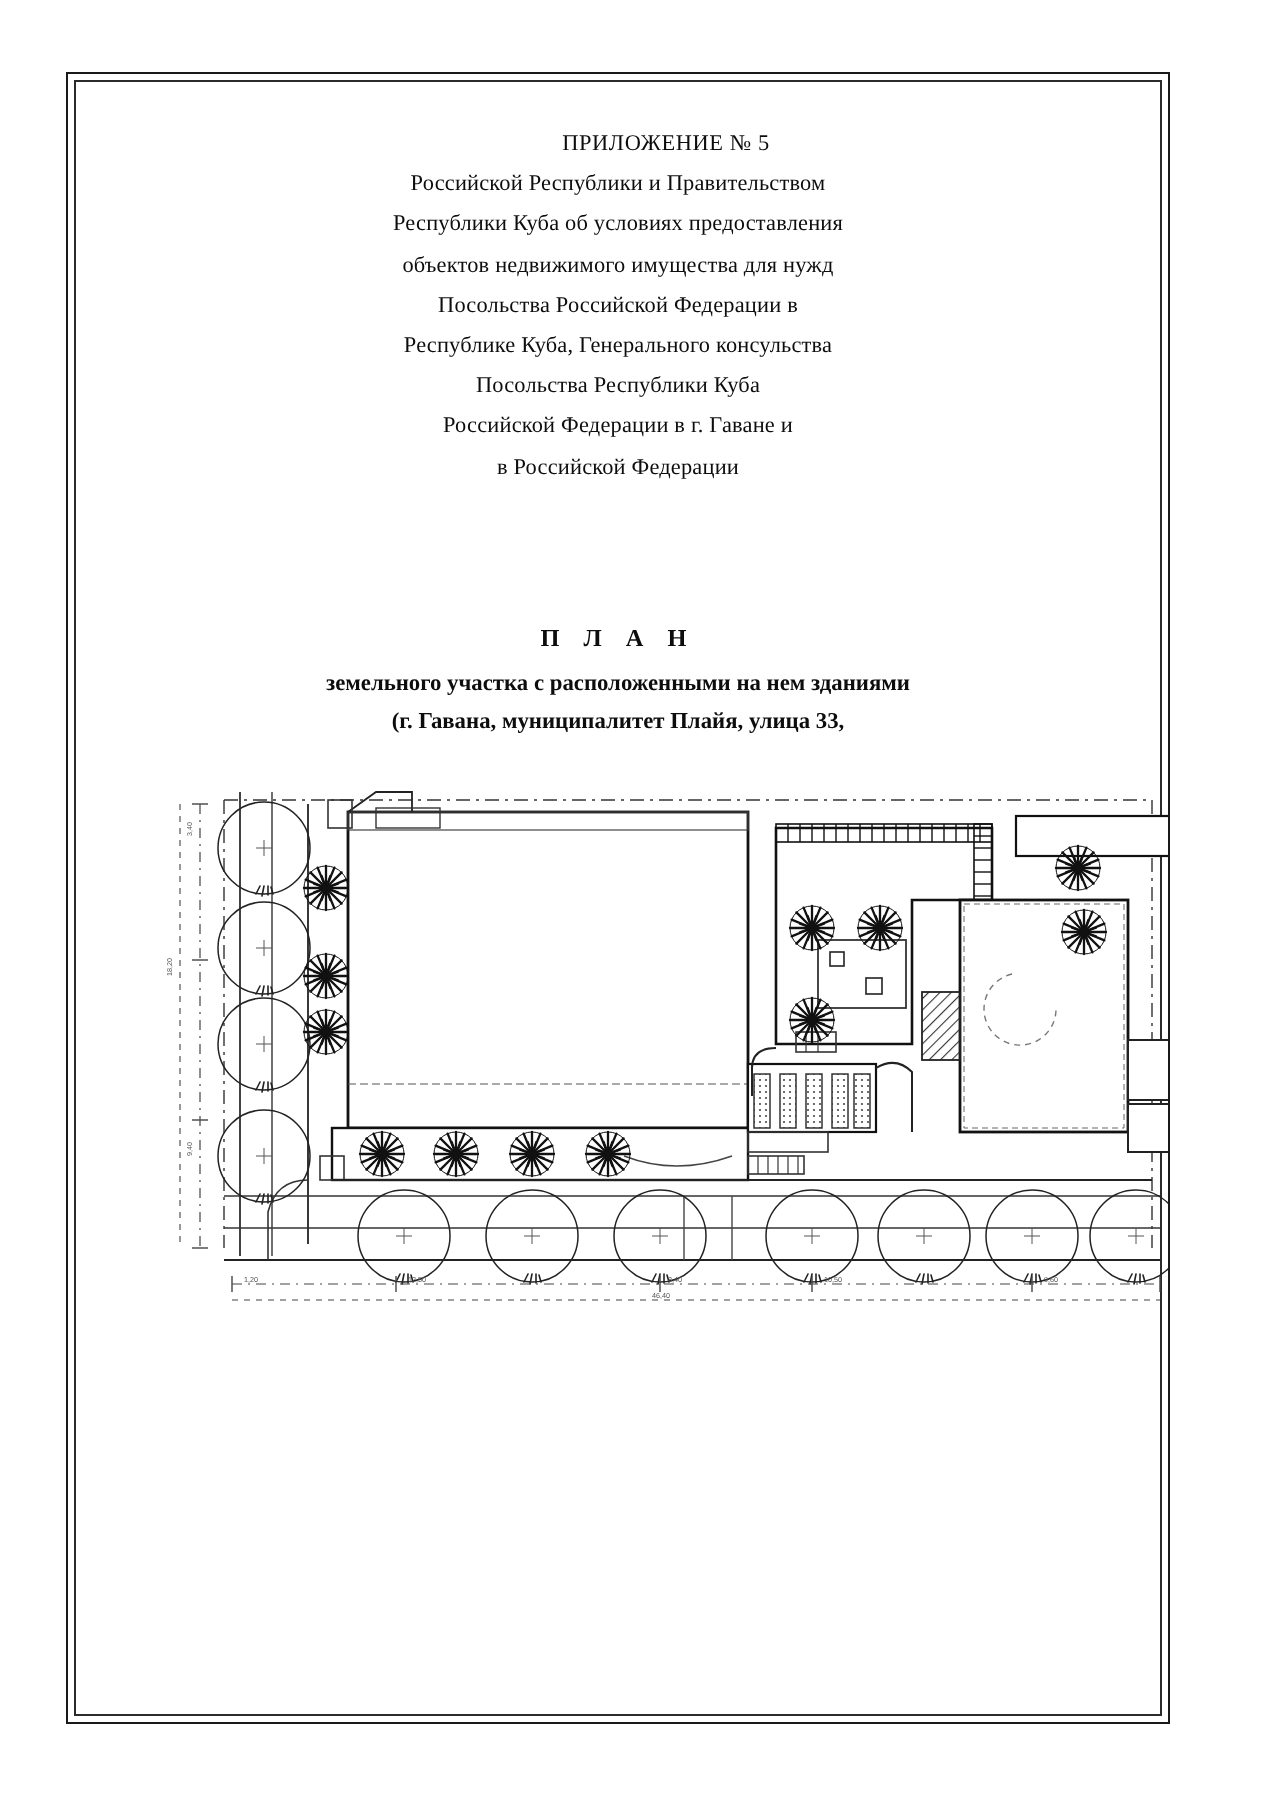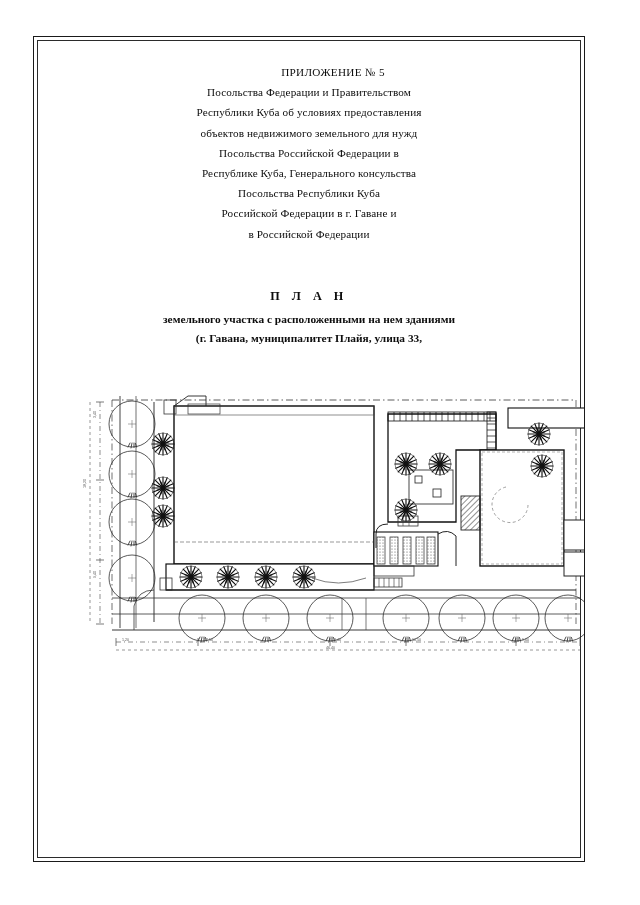--- a/index.html
+++ b/index.html
@@ -58,20 +58,21 @@
     width: 552px;
     text-align: center;
     font-weight: bold;
     font-size: 11.4px;
     line-height: 19.5px;
   }
   #plan-title-block .plan-word {
     letter-spacing: 4.5px;
     font-size: 12.2px;
     margin-bottom: 3px;
+    margin-top: 23px;
   }
   #plan-title-block .subtitle { white-space: nowrap; }
 
   
   #site-plan {
     position: absolute;
     left: 76px;
     top: 392px;
     width: 508px;
     height: 276px;
@@ -80,23 +81,23 @@
 </style>
 </head>
 <body>
 
 <div id="page-frame">
   <div id="page-frame-inner"></div>
 </div>
 
 <div id="annex-header">
   <div class="hline first">ПРИЛОЖЕНИЕ № 5</div>
-  <div class="hline">Посольства Федерации и Правительством</div>
+  <div class="hline">Российской Республики и Правительством</div>
   <div class="hline">Республики Куба об условиях предоставления</div>
-  <div class="hline">объектов недвижимого земельного для нужд</div>
+  <div class="hline">объектов недвижимого имущества для нужд</div>
   <div class="hline">Посольства Российской Федерации в</div>
   <div class="hline">Республике Куба, Генерального консульства</div>
   <div class="hline">Посольства Республики Куба</div>
   <div class="hline">Российской Федерации в г. Гаване и</div>
   <div class="hline">в Российской Федерации</div>
 </div>
 
 <div id="plan-title-block">
   <div class="plan-word">П Л А Н</div>
   <div class="subtitle">земельного участка с расположенными на нем зданиями</div>

